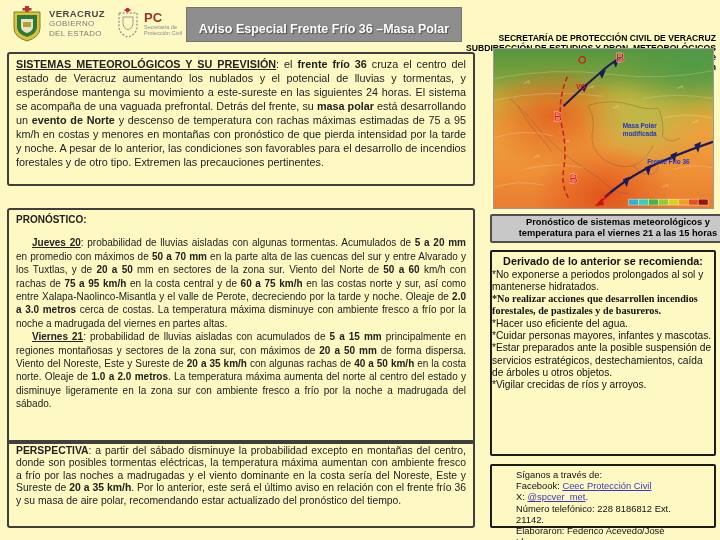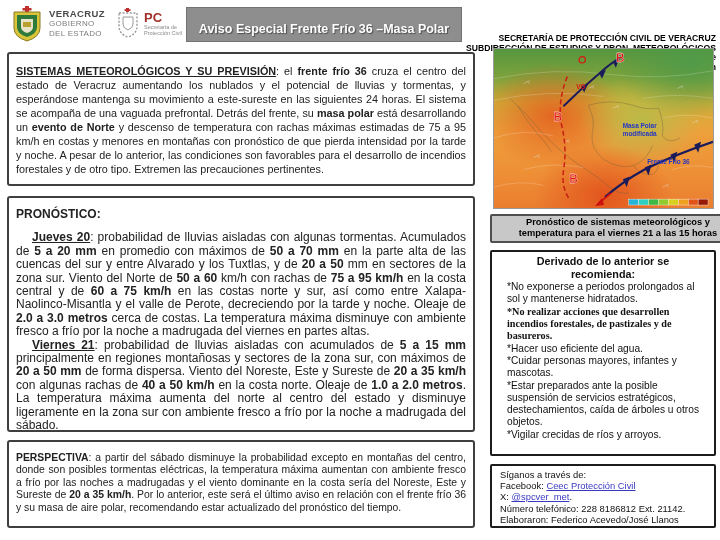--- a/index.html
+++ b/index.html
@@ -1,62 +1,62 @@
 <!DOCTYPE html>
 <html><head>
 <meta charset="utf-8">
 <style>
   html,body{margin:0;padding:0;background:#e8e8e8;}
-  #page{position:relative;width:720px;height:540px;background:#ffffff;
+  #page{position:relative;width:720px;height:540px;background:#fef9c3;
         font-family:"Liberation Sans",sans-serif;color:#1a1a1a;overflow:hidden;
         outline:1px solid #cccccc;margin:0 auto;}
   
   .logo-vz{position:absolute;left:10px;top:6px;display:flex;align-items:center;}
   .logo-vz .txt{margin-left:5px;line-height:10px;}
   .vz-name{font-size:9.5px;font-weight:bold;color:#4a4a4a;letter-spacing:.4px;}
   .vz-sub{font-size:8px;color:#7d7d7d;letter-spacing:.3px;}
   .logo-pc{position:absolute;left:116px;top:8px;display:flex;align-items:center;}
   .logo-pc .txt{margin-left:4px;line-height:6px;}
   .pc-name{font-size:13px;font-weight:bold;color:#a03028;line-height:12px;}
   .pc-sub{font-size:5.5px;color:#8a8a8a;line-height:6px;}
   .title-bar{position:absolute;left:186px;top:7px;width:276px;height:35px;
              background:#8e8e8e;border:1px solid #737373;box-sizing:border-box;
              color:#ffffff;font-weight:bold;font-size:12.5px;text-align:center;
              line-height:16px;padding-top:13px;
              text-shadow:1px 1px 1px rgba(70,70,70,.9);}
   .org-block{position:absolute;right:4px;top:6px;width:252px;text-align:right;
              font-weight:bold;font-size:8.6px;line-height:9.7px;color:#000;margin-top:28px;}
   
   .box{position:absolute;left:7px;width:468px;box-sizing:border-box;
-       border:2px solid #3f3f3f;border-radius:3px;padding:10px 7px;
+       border:2px solid #3f3f3f;border-radius:3px;padding:3px 7px;
        text-align:justify;color:#222;}
   #box-sistemas{top:52px;height:134px;font-size:10.8px;line-height:14px;}
-  #box-pronostico{top:196px;height:236px;font-size:12px;line-height:13.4px;}
+  #box-pronostico{top:208px;height:236px;font-size:10px;line-height:13.4px;}
   #box-perspectiva{top:440px;height:88px;font-size:10.4px;line-height:12.4px;}
   .box-heading{font-weight:bold;margin-bottom:10px;text-align:left;}
   .para-indent{text-indent:16px;}
   .seg-b{font-weight:bold;}
   .seg-bu{font-weight:bold;text-decoration:underline;}
   
   .map-wrap{position:absolute;left:493px;top:48px;width:221px;height:161px;
             border:1px solid #9a9a9a;box-sizing:border-box;}
   .map-wrap svg{display:block;width:100%;height:100%;}
   .caption-box{position:absolute;left:490px;top:214px;width:256px;height:29px;
                background:#c8c8c8;border:2px solid #4f4f4f;border-radius:2px;
                box-sizing:border-box;font-weight:bold;font-size:9.3px;
                text-align:center;line-height:11.3px;padding:1px 6px;color:#000;}
   .rec-box{position:absolute;left:490px;top:250px;width:226px;height:206px;
            border:2px solid #1c1c1c;border-radius:2px;box-sizing:border-box;
-           padding:3px 15px;font-size:10.2px;line-height:12.3px;color:#111;}
+           padding:3px 0;font-size:10.2px;line-height:12.3px;color:#111;}
   .rec-title{font-weight:bold;text-align:center;font-size:10.8px;line-height:12.6px;
              margin-bottom:1px;}
   .bold-item{font-weight:bold;font-family:Liberation Serif, serif;}
   .footer-box{position:absolute;left:490px;top:464px;width:226px;height:64px;
               border:2px solid #1c1c1c;border-radius:2px;box-sizing:border-box;
-              padding:3px 8px;font-size:9.4px;line-height:11.2px;color:#111;}
+              padding:3px 24px;font-size:9.4px;line-height:11.2px;color:#111;}
   .link{color:#3a3ac0;text-decoration:underline;cursor:pointer;}
   
   .bsym{font-family:"Liberation Sans",sans-serif;font-weight:bold;font-size:12px;
         fill:#e01010;stroke:#ffffff;stroke-width:.3px;}
   .maplbl{font-family:"Liberation Sans",sans-serif;font-weight:bold;font-size:6.5px;
           fill:#2236c8;text-anchor:middle;}
   .vglbl{font-family:"Liberation Sans",sans-serif;font-weight:bold;font-size:6.5px;
          fill:#d41414;}
 </style>
 </head>

